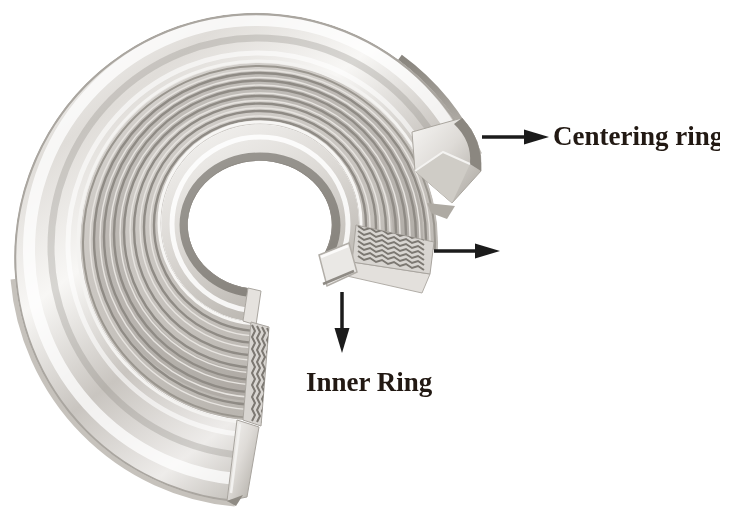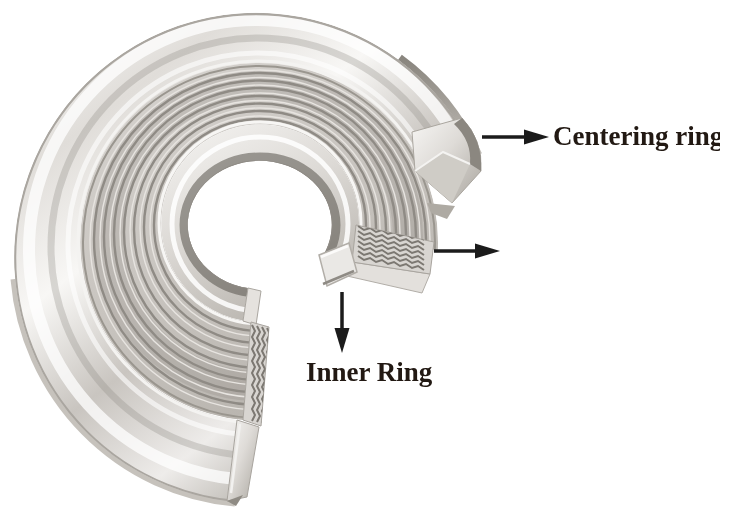--- a/index.html
+++ b/index.html
@@ -14,21 +14,21 @@
     position:absolute;
     font-weight:bold;
     font-size:27px;
     line-height:28px;
     color:#221913;
     white-space:nowrap;
     user-select:none;
   }
   .lbl-centering { left:553px; top:122px; }
   .lbl-winding   { left:504px; top:236px; }
-  .lbl-inner     { left:306px; top:358px; }
+  .lbl-inner     { left:306px; top:368px; }
 </style>
 </head>
 <body>
 
 <div class="stage">
 
   <svg class="gasket-svg" width="730" height="514" viewBox="0 0 730 514">
     <defs>
       <linearGradient id="gCenter" x1="0" y1="0" x2="0.75" y2="1">
         <stop offset="0%" stop-color="#fdfdfc"></stop>

